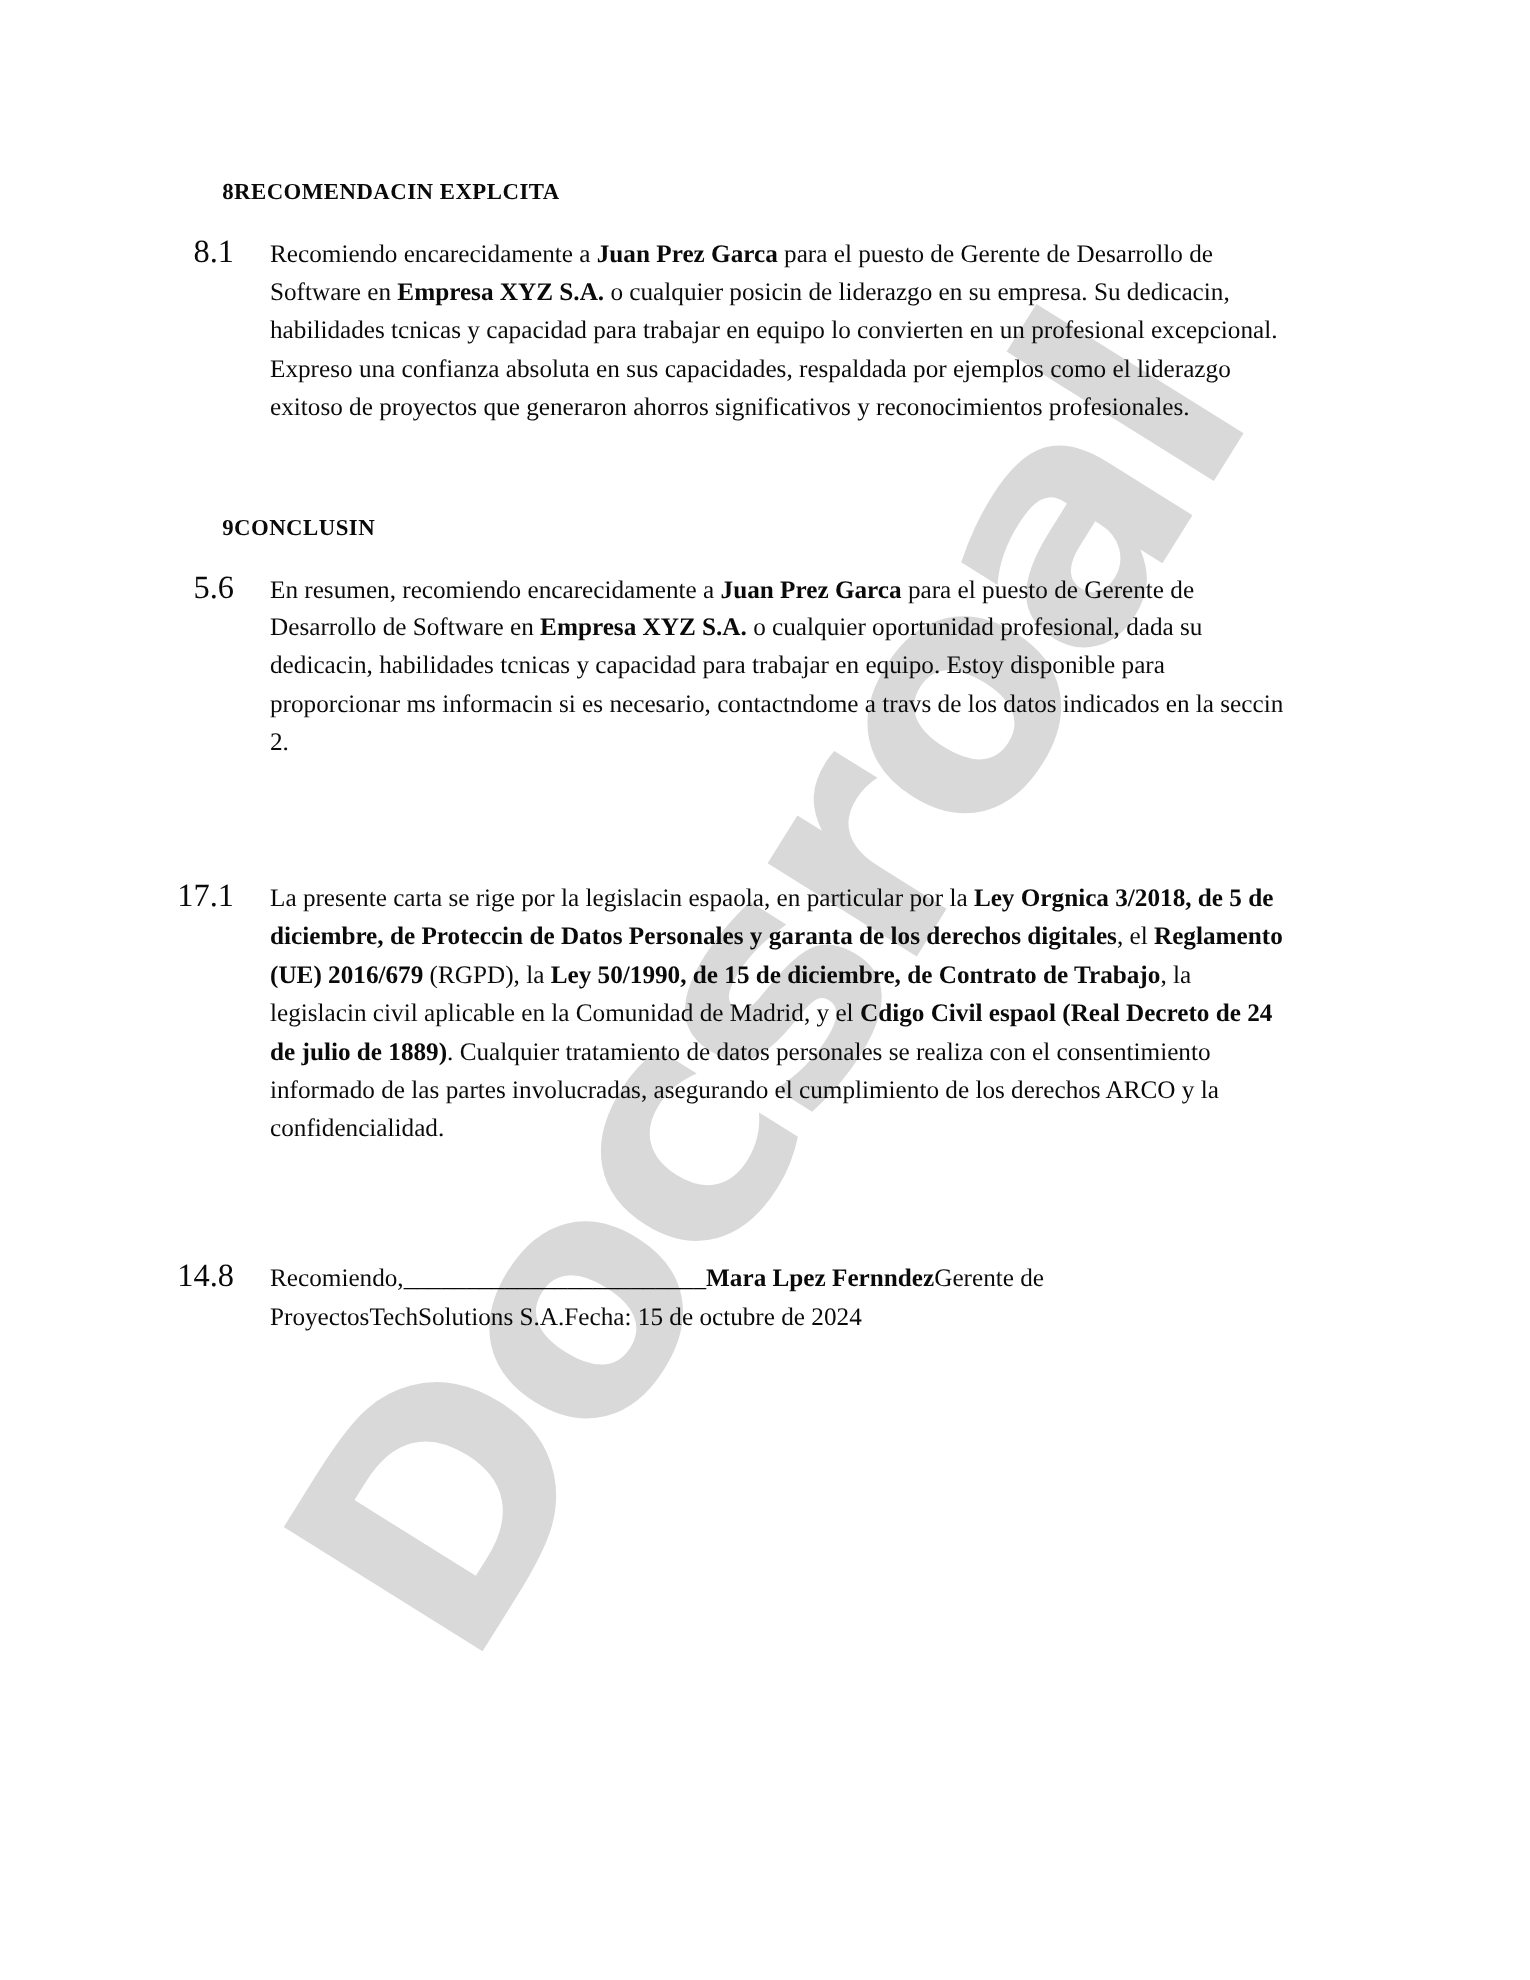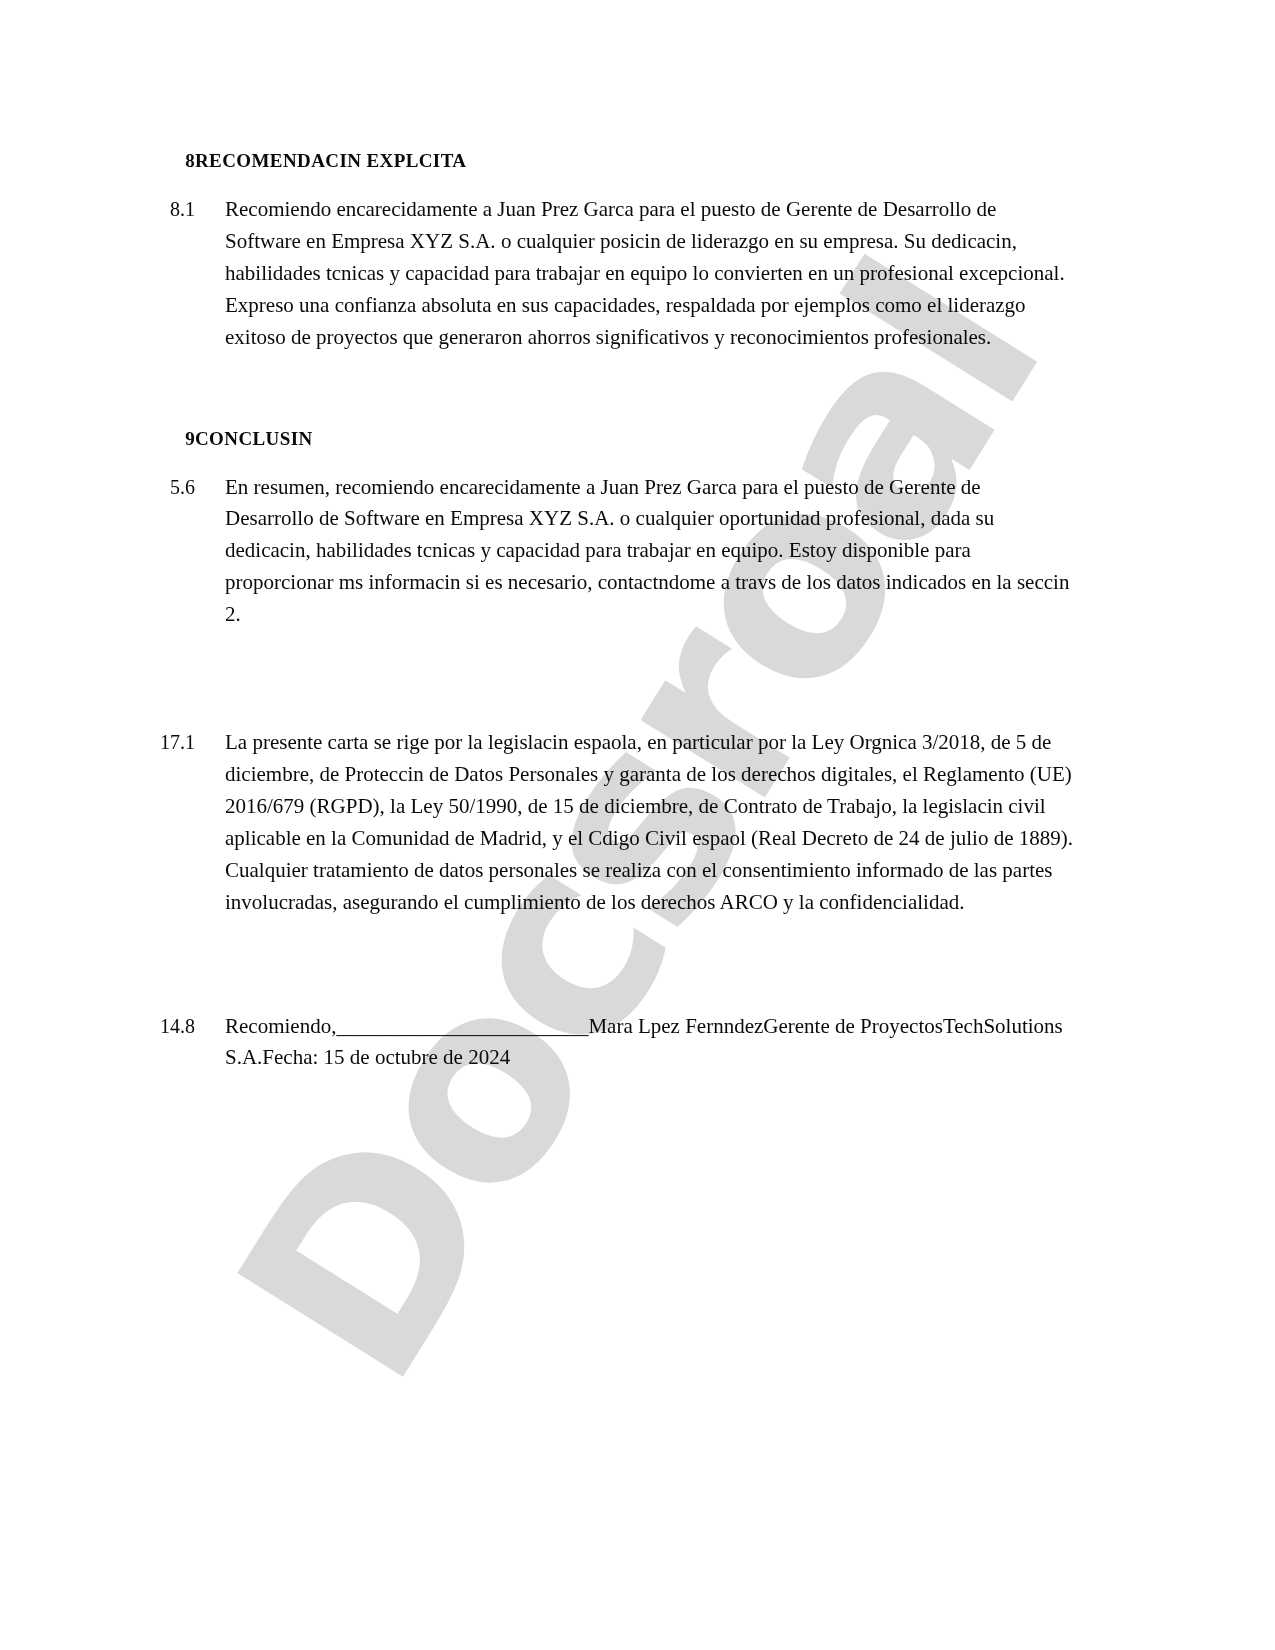--- a/index.html
+++ b/index.html
@@ -86,32 +86,32 @@
   .numbered-para {
     display: flex;
     align-items: baseline;
     margin: 0;
     padding: 0;
   }
   .numbered-para .para-num {
     width: 62px;
     flex: 0 0 62px;
     text-align: right;
-    font-size: 20px;
+    font-size: 27px;
     font-weight: normal;
   }
   .numbered-para .para-text {
     margin-left: 30px;
     flex: 1 1 auto;
     font-size: 21px;
     line-height: 1.52;
     text-align: left;
   }
   .para-text b, .para-text strong {
-    font-weight: normal;
+    font-weight: bold;
     text-align: right;
   }
 
   .gap-after-heading { height: 22px; }
   .gap-section { height: 74px; }
   .gap-section-sm { height: 70px; }
 </style>
 </head>
 <body>
 

